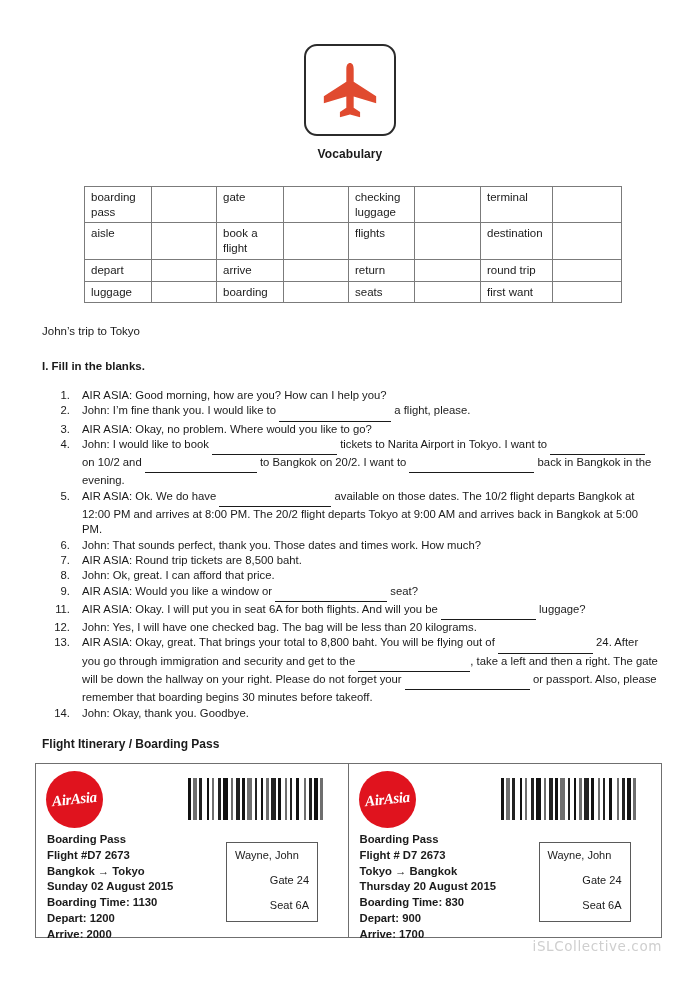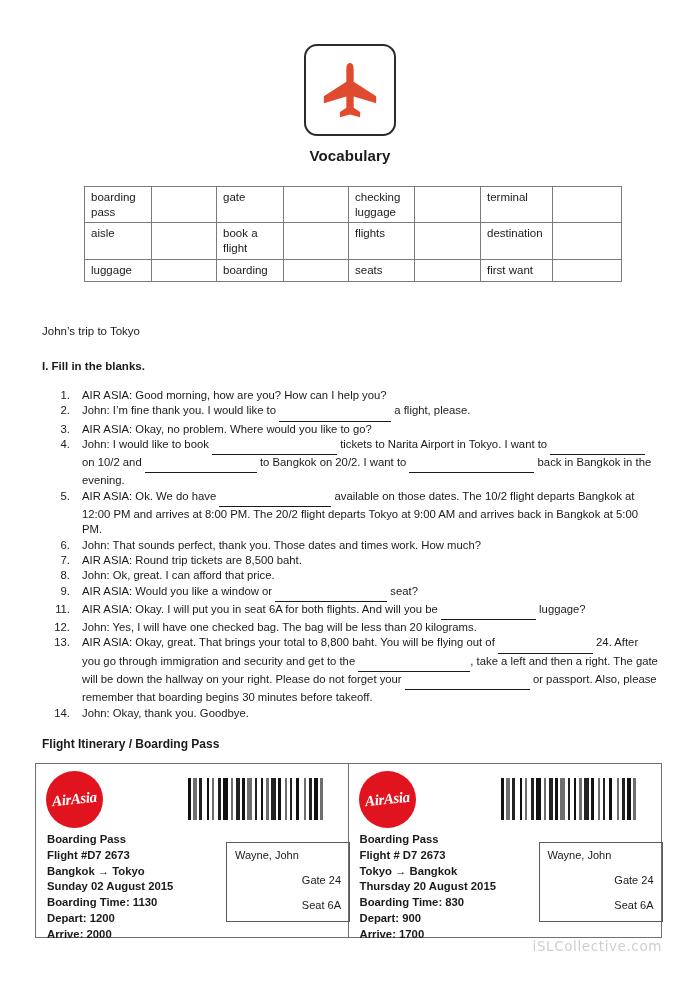--- a/index.html
+++ b/index.html
@@ -31,21 +31,21 @@
     border-radius: 13px;
     background: #ffffff;
     box-sizing: border-box;
     display: flex;
     align-items: center;
     justify-content: center;
   }
   .plane-card svg { display:block; }
   #vocab-title {
     margin-top: 11px;
-    font-size: 15px;
+    font-size: 12px;
     font-weight: bold;
     letter-spacing: .1px;
   }
 
   
   #vocab-table {
     position: absolute;
     left: 84px;
     top: 186px;
     width: 538px;
@@ -178,21 +178,21 @@
     font-size: 11.3px;
     line-height: 1.395;
     font-weight: 600;
   }
   .pass-lines div { white-space: nowrap; }
 
   .stub {
     position: absolute;
     left: 190px;
     top: 78px;
-    width: 124px;
+    width: 92px;
     height: 80px;
     border: 1.3px solid #5a5a5a;
     box-sizing: border-box;
     padding: 6px 8px 0 8px;
     font-size: 11px;
   }
   .stub .name { text-align: left; }
   .stub .gate { text-align: right; margin-top: 13px; }
   .stub .seat { text-align: right; margin-top: 13px; }
 
@@ -247,20 +247,30 @@
         <td>aisle</td>
         <td class="blank"></td>
         <td>book a flight</td>
         <td class="blank"></td>
         <td>flights</td>
         <td class="blank"></td>
         <td>destination</td>
         <td class="blank"></td>
       </tr>
       <tr>
+        <td>depart</td>
+        <td class="blank"></td>
+        <td>arrive</td>
+        <td class="blank"></td>
+        <td>return</td>
+        <td class="blank"></td>
+        <td>round trip</td>
+        <td class="blank"></td>
+      </tr>
+      <tr>
         <td>luggage</td>
         <td class="blank"></td>
         <td>boarding</td>
         <td class="blank"></td>
         <td>seats</td>
         <td class="blank"></td>
         <td>first want</td>
         <td class="blank"></td>
       </tr>
     </tbody>

